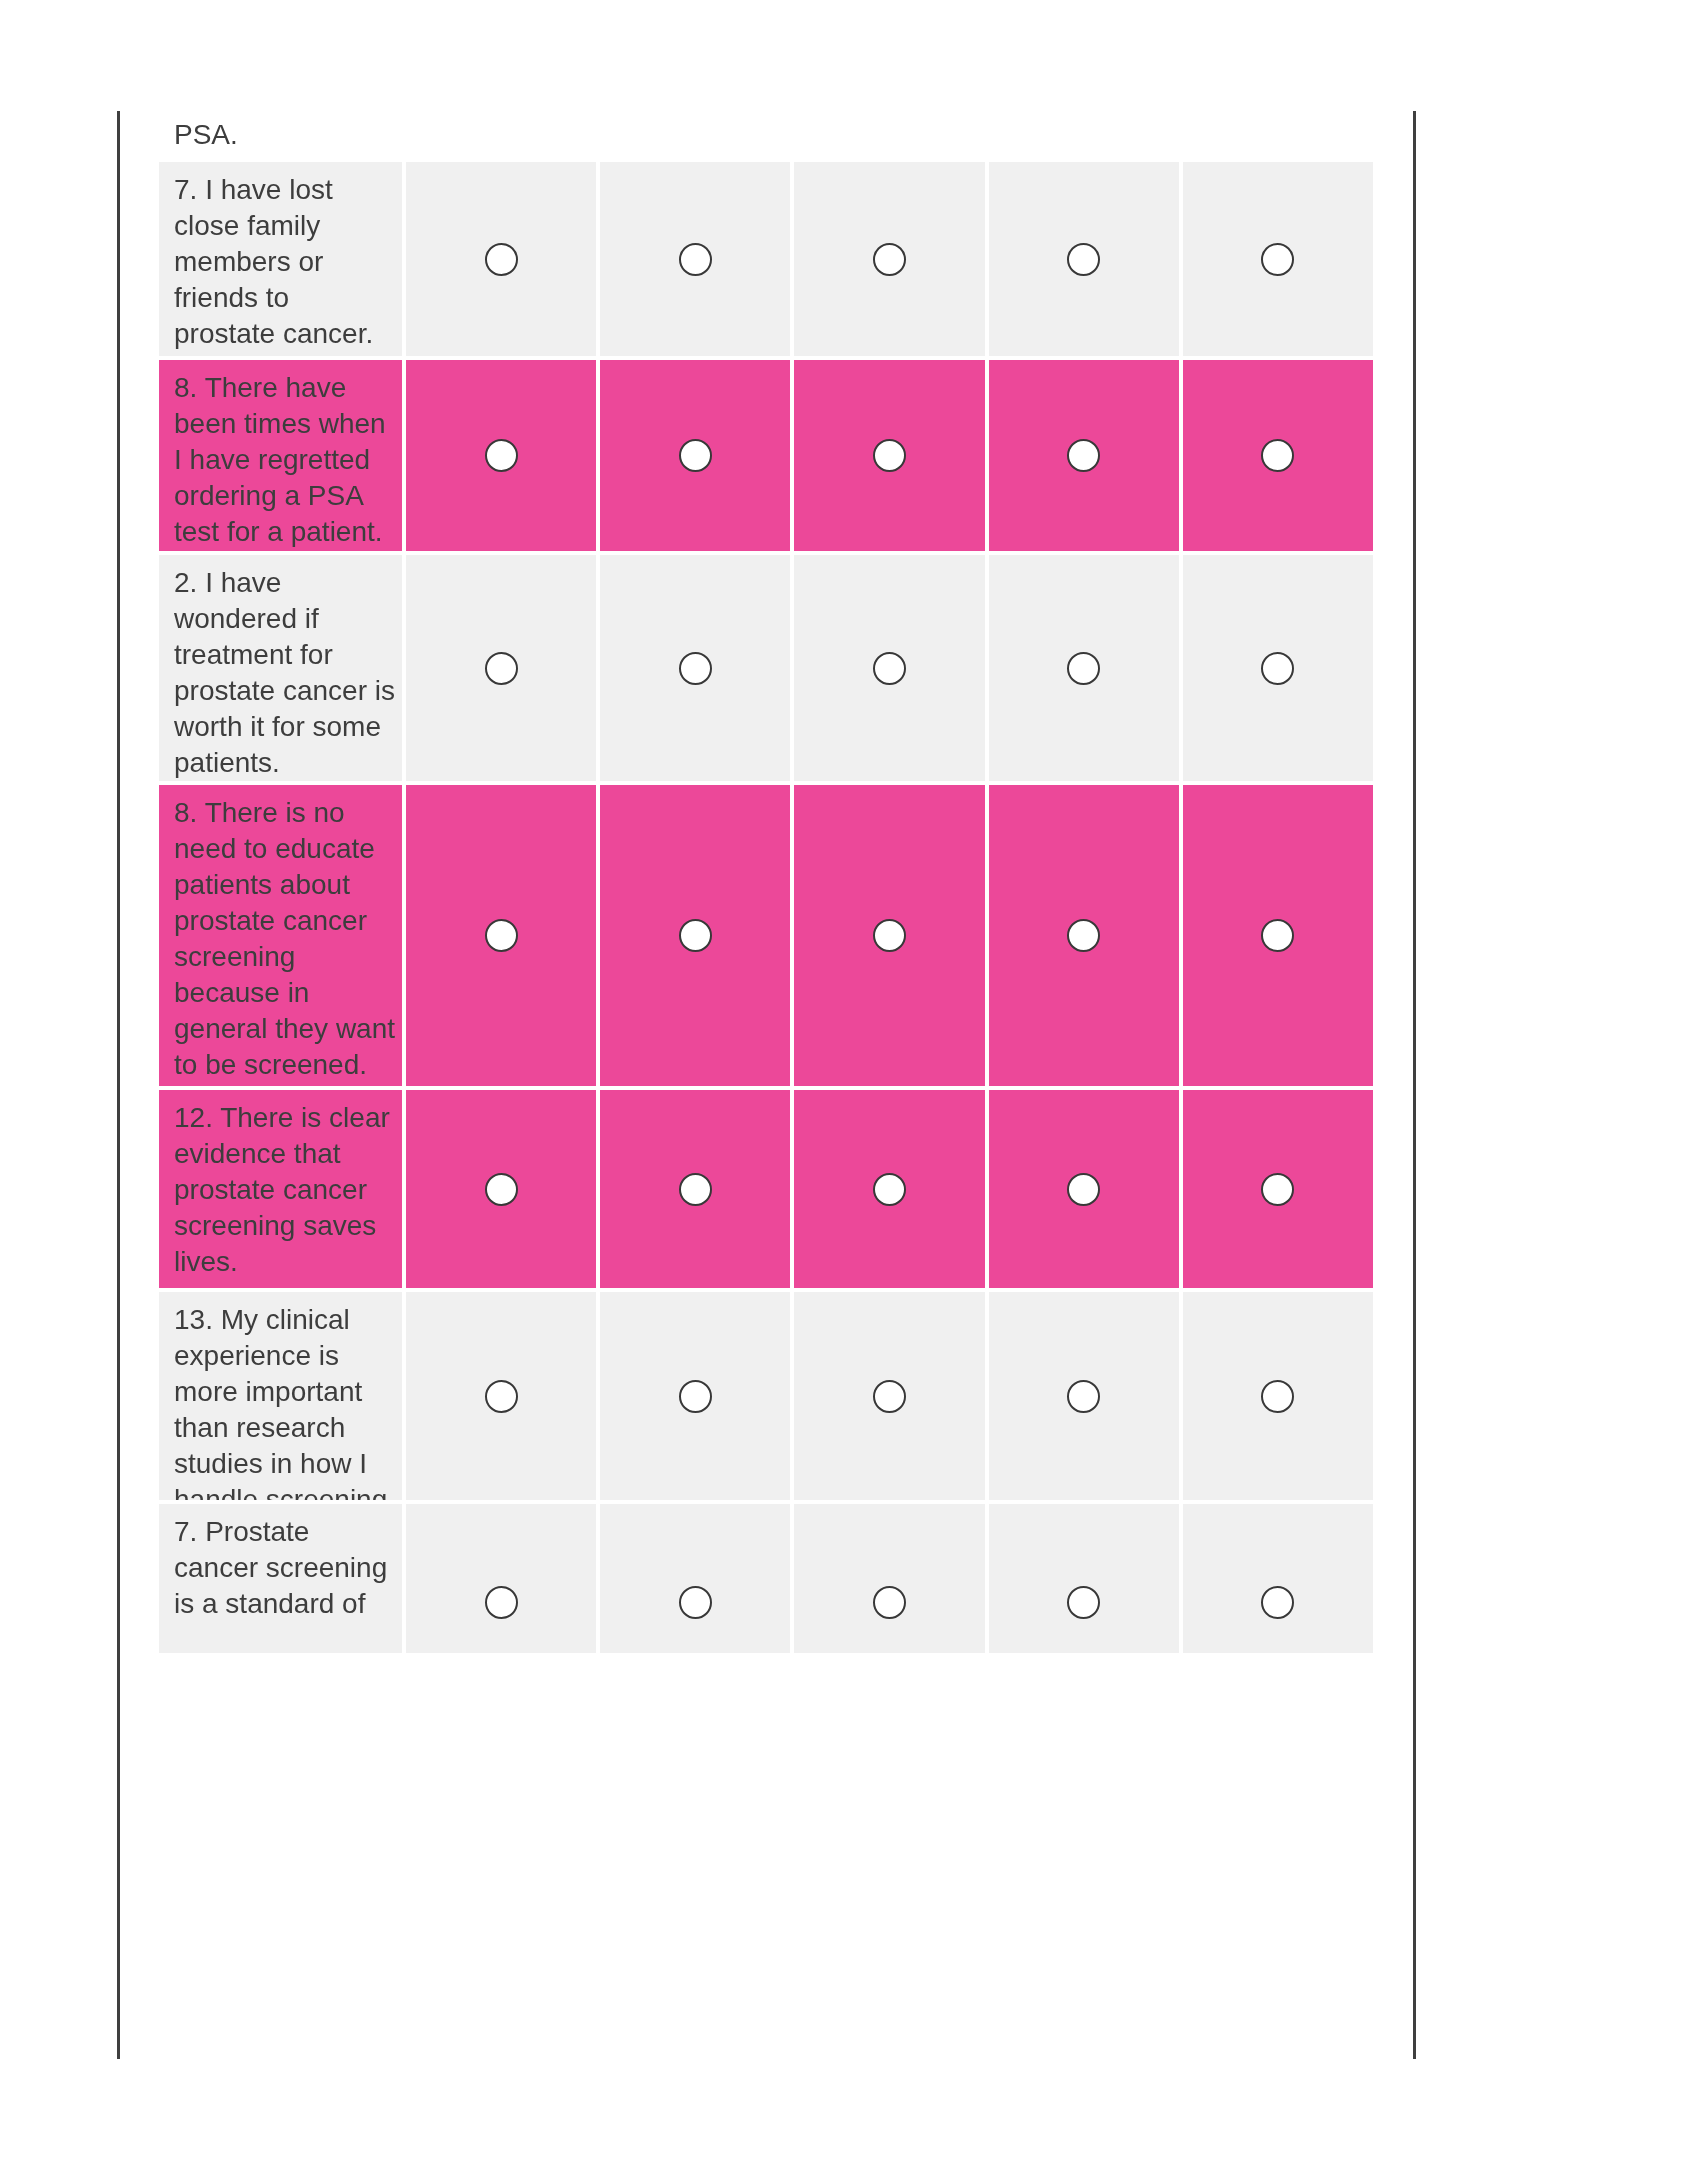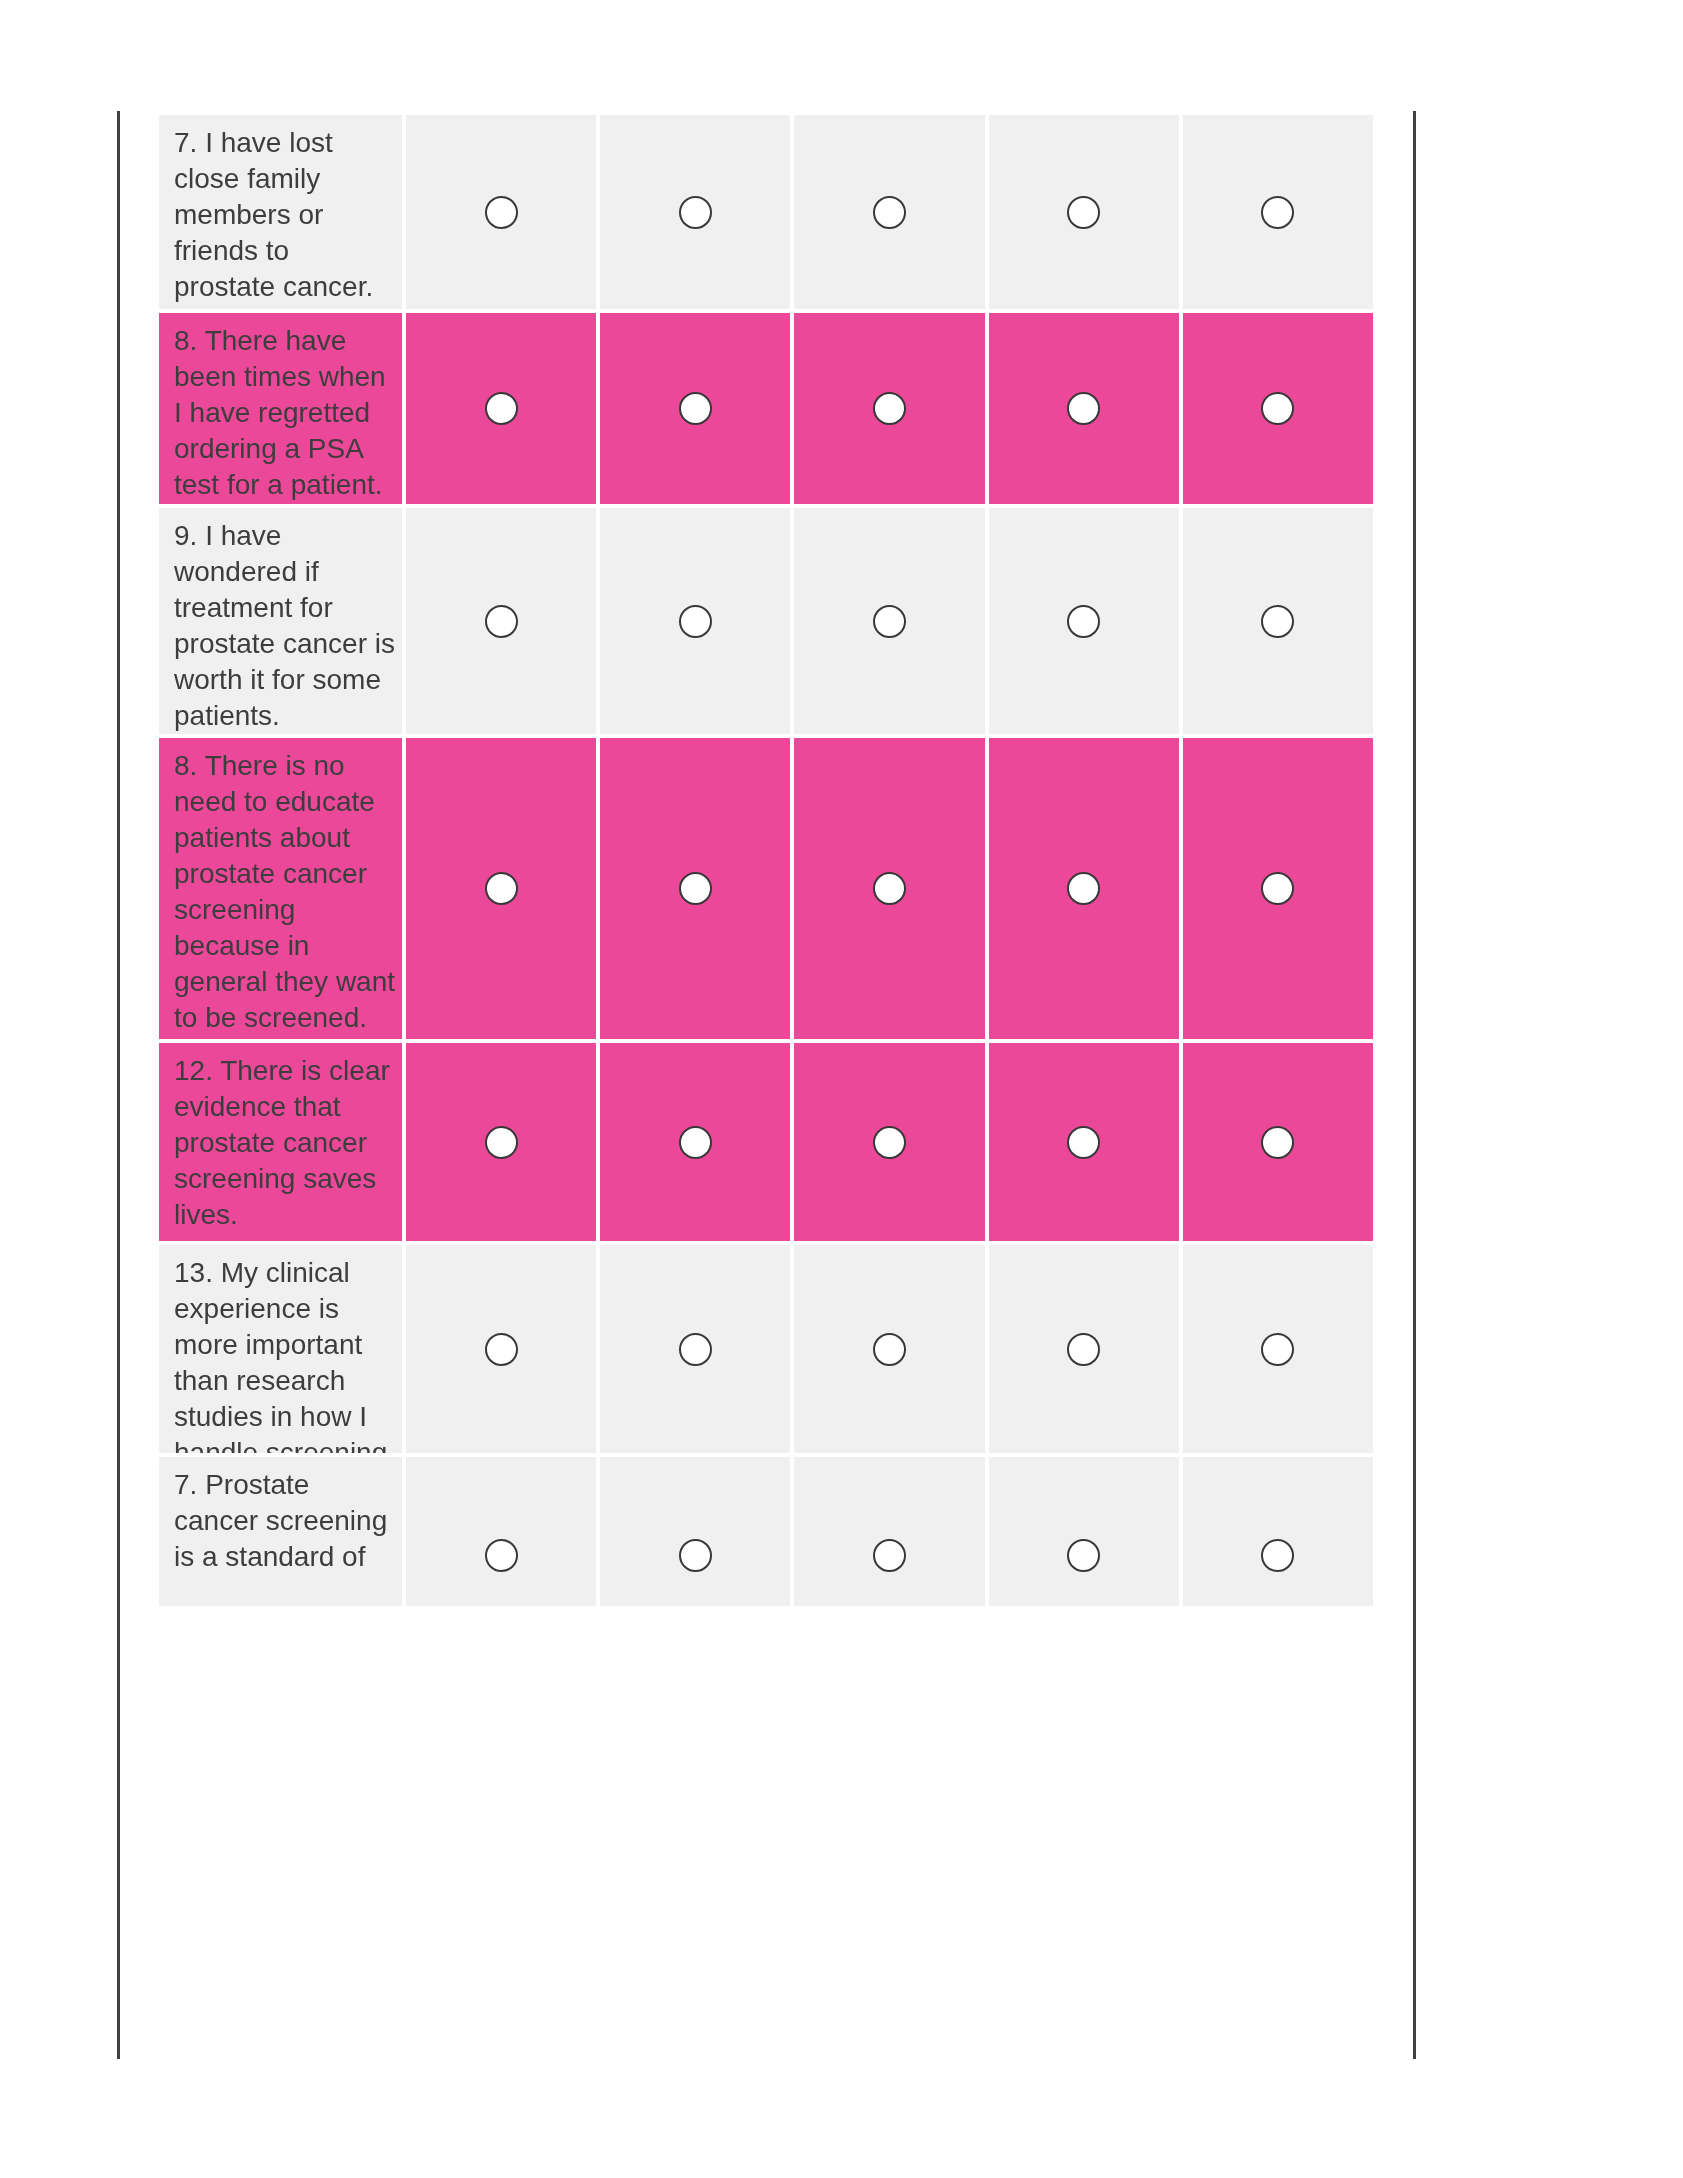--- a/index.html
+++ b/index.html
@@ -86,20 +86,21 @@
 </head>
 <body>
 
 <div class="page">
 
   <div class="vline left"></div>
   <div class="vline right"></div>
 
   <div class="survey">
 
+    <div class="psa">PSA.</div>
 
     <div class="rows">
 
       <div class="row gray" style="height:194px">
         <div class="qcell">7. I have lost
 close family
 members or
 friends to
 prostate cancer.</div>
         <div class="ocell">
@@ -136,21 +137,21 @@
           </div>
         <div class="ocell">
             <span class="radio"></span>
           </div>
         <div class="ocell">
             <span class="radio"></span>
           </div>
       </div>
 
       <div class="row gray" style="height:226px">
-        <div class="qcell">9. I have
+        <div class="qcell">2. I have
 wondered if
 treatment for
 prostate cancer is
 worth it for some
 patients.</div>
         <div class="ocell">
             <span class="radio"></span>
           </div>
         <div class="ocell">
             <span class="radio"></span>

